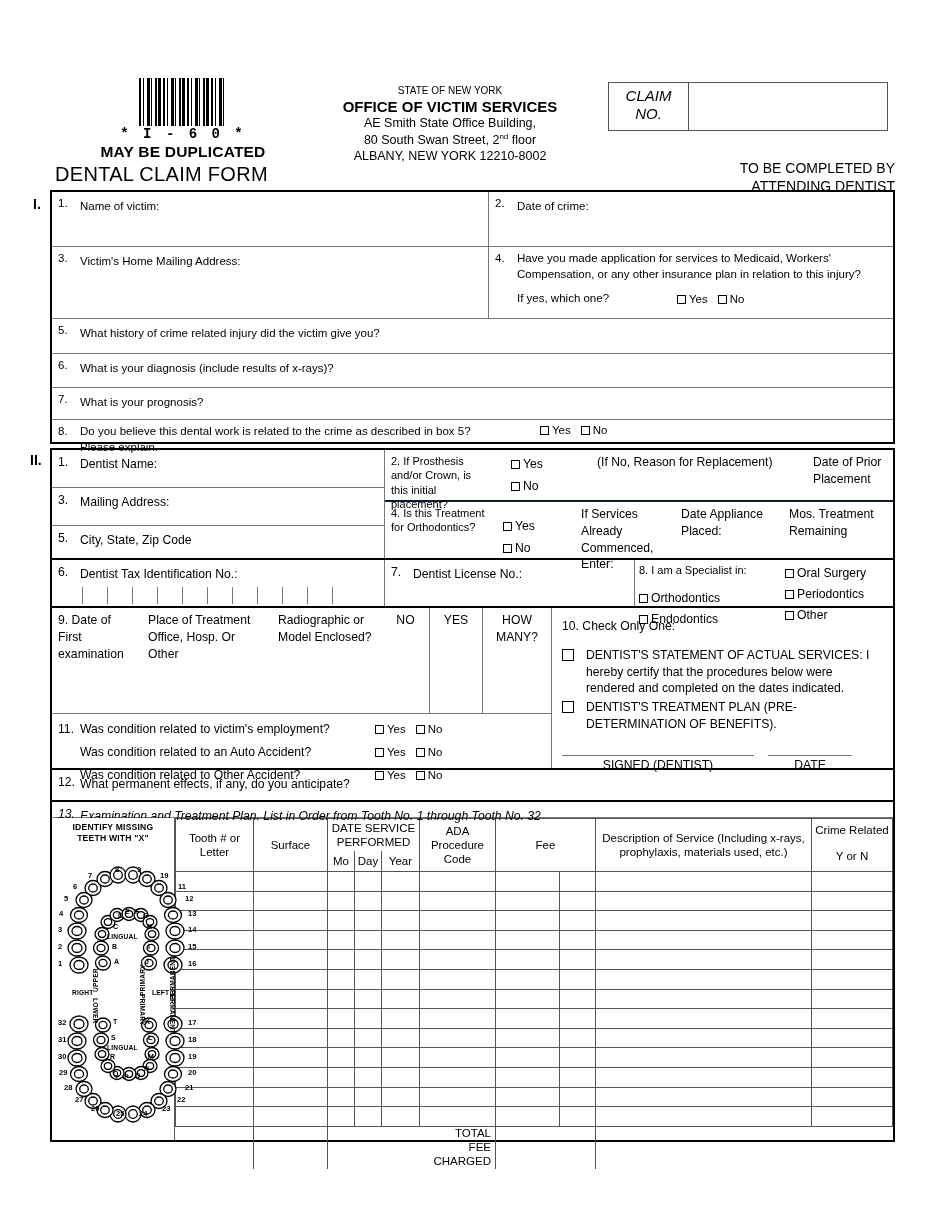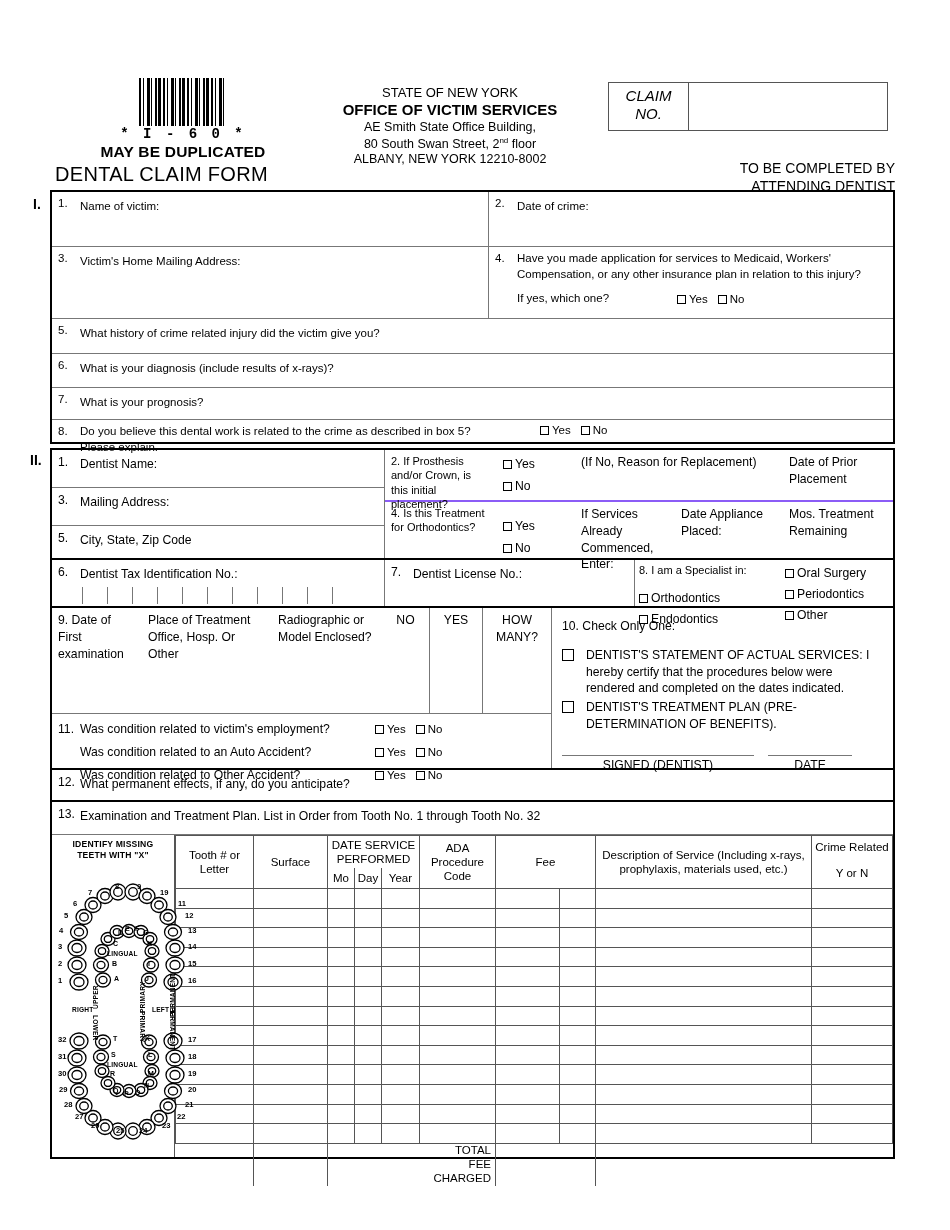--- a/index.html
+++ b/index.html
@@ -61,21 +61,21 @@
     margin-top: 1px;
     letter-spacing: 0.2px;
   }
   .agency {
     position: absolute;
     left: 300px; top: 25px;
     width: 300px;
     text-align: center;
     line-height: 1.25;
   }
-  .agency .l1 { font-size: 13px; }
+  .agency .l1 { font-size: 10px; }
   .agency .l2 { font-size: 15px; font-weight: bold; }
   .agency .l3, .agency .l4, .agency .l5 { font-size: 12.5px; }
   .agency sup { font-size: 8px; vertical-align: super; }
 
   .claim-box {
     position: absolute;
     left: 608px; top: 22px;
     width: 278px;
     height: 47px;
     border: 1.5px solid #555;
@@ -290,21 +290,21 @@
         <div class="cell" style="height:38px; border-bottom:1px solid #777;">
           <span class="num lbl-12">3.</span><span class="lbl-12">Mailing Address:</span>
         </div>
         <div class="cell" style="height:34px;">
           <span class="num lbl-12">5.</span><span class="lbl-12">City, State, Zip Code</span>
         </div>
       </div>
 
       <div style="flex:1;">
 
-        <div style="display:flex; height:50px; border-bottom:2px solid #8b5cf6;">
+        <div style="display:flex; height:50px; border-bottom:2px solid #0f172a;gap:8px;">
           <div class="cell" style="width:112px;">
             <div class="lbl-11">2. If Prosthesis and/or Crown, is this initial placement?</div>
           </div>
           <div class="cell" style="width:78px;">
             <div><span class="cb"></span><span class="lbl-12">Yes</span></div>
             <div style="margin-top:3px;"><span class="cb"></span><span class="lbl-12">No</span></div>
           </div>
           <div class="cell" style="width:208px;">
             <div class="lbl-12">(If No, Reason for Replacement)</div>
           </div>
@@ -440,21 +440,21 @@
         </div>
       </div>
     </div>
 
     <div class="row thick" style="height:32px;">
       <div class="cell" style="flex:1;">
         <span class="num lbl-12">12.</span><span class="lbl-12">What permanent effects, if any, do you anticipate?</span>
       </div>
     </div>
 
-    <div class="row" style="height:33px; border-bottom:1px solid #777;">
+    <div class="row" style="height:16px; border-bottom:1px solid #777;font-style:italic;">
       <div class="cell" style="flex:1; padding-top:4px;">
         <span class="num lbl-12">13.</span><span class="lbl-12">Examination and Treatment Plan.  List in Order from Tooth No. 1 through Tooth No. 32</span>
       </div>
     </div>
 
     <div class="row last" style="height:322px;">
 
       <div class="toothbox" style="width:156px; border-right:1px solid #555; box-sizing:border-box; position:relative;">
         <div class="tooth-title">
           <div>IDENTIFY MISSING</div>

